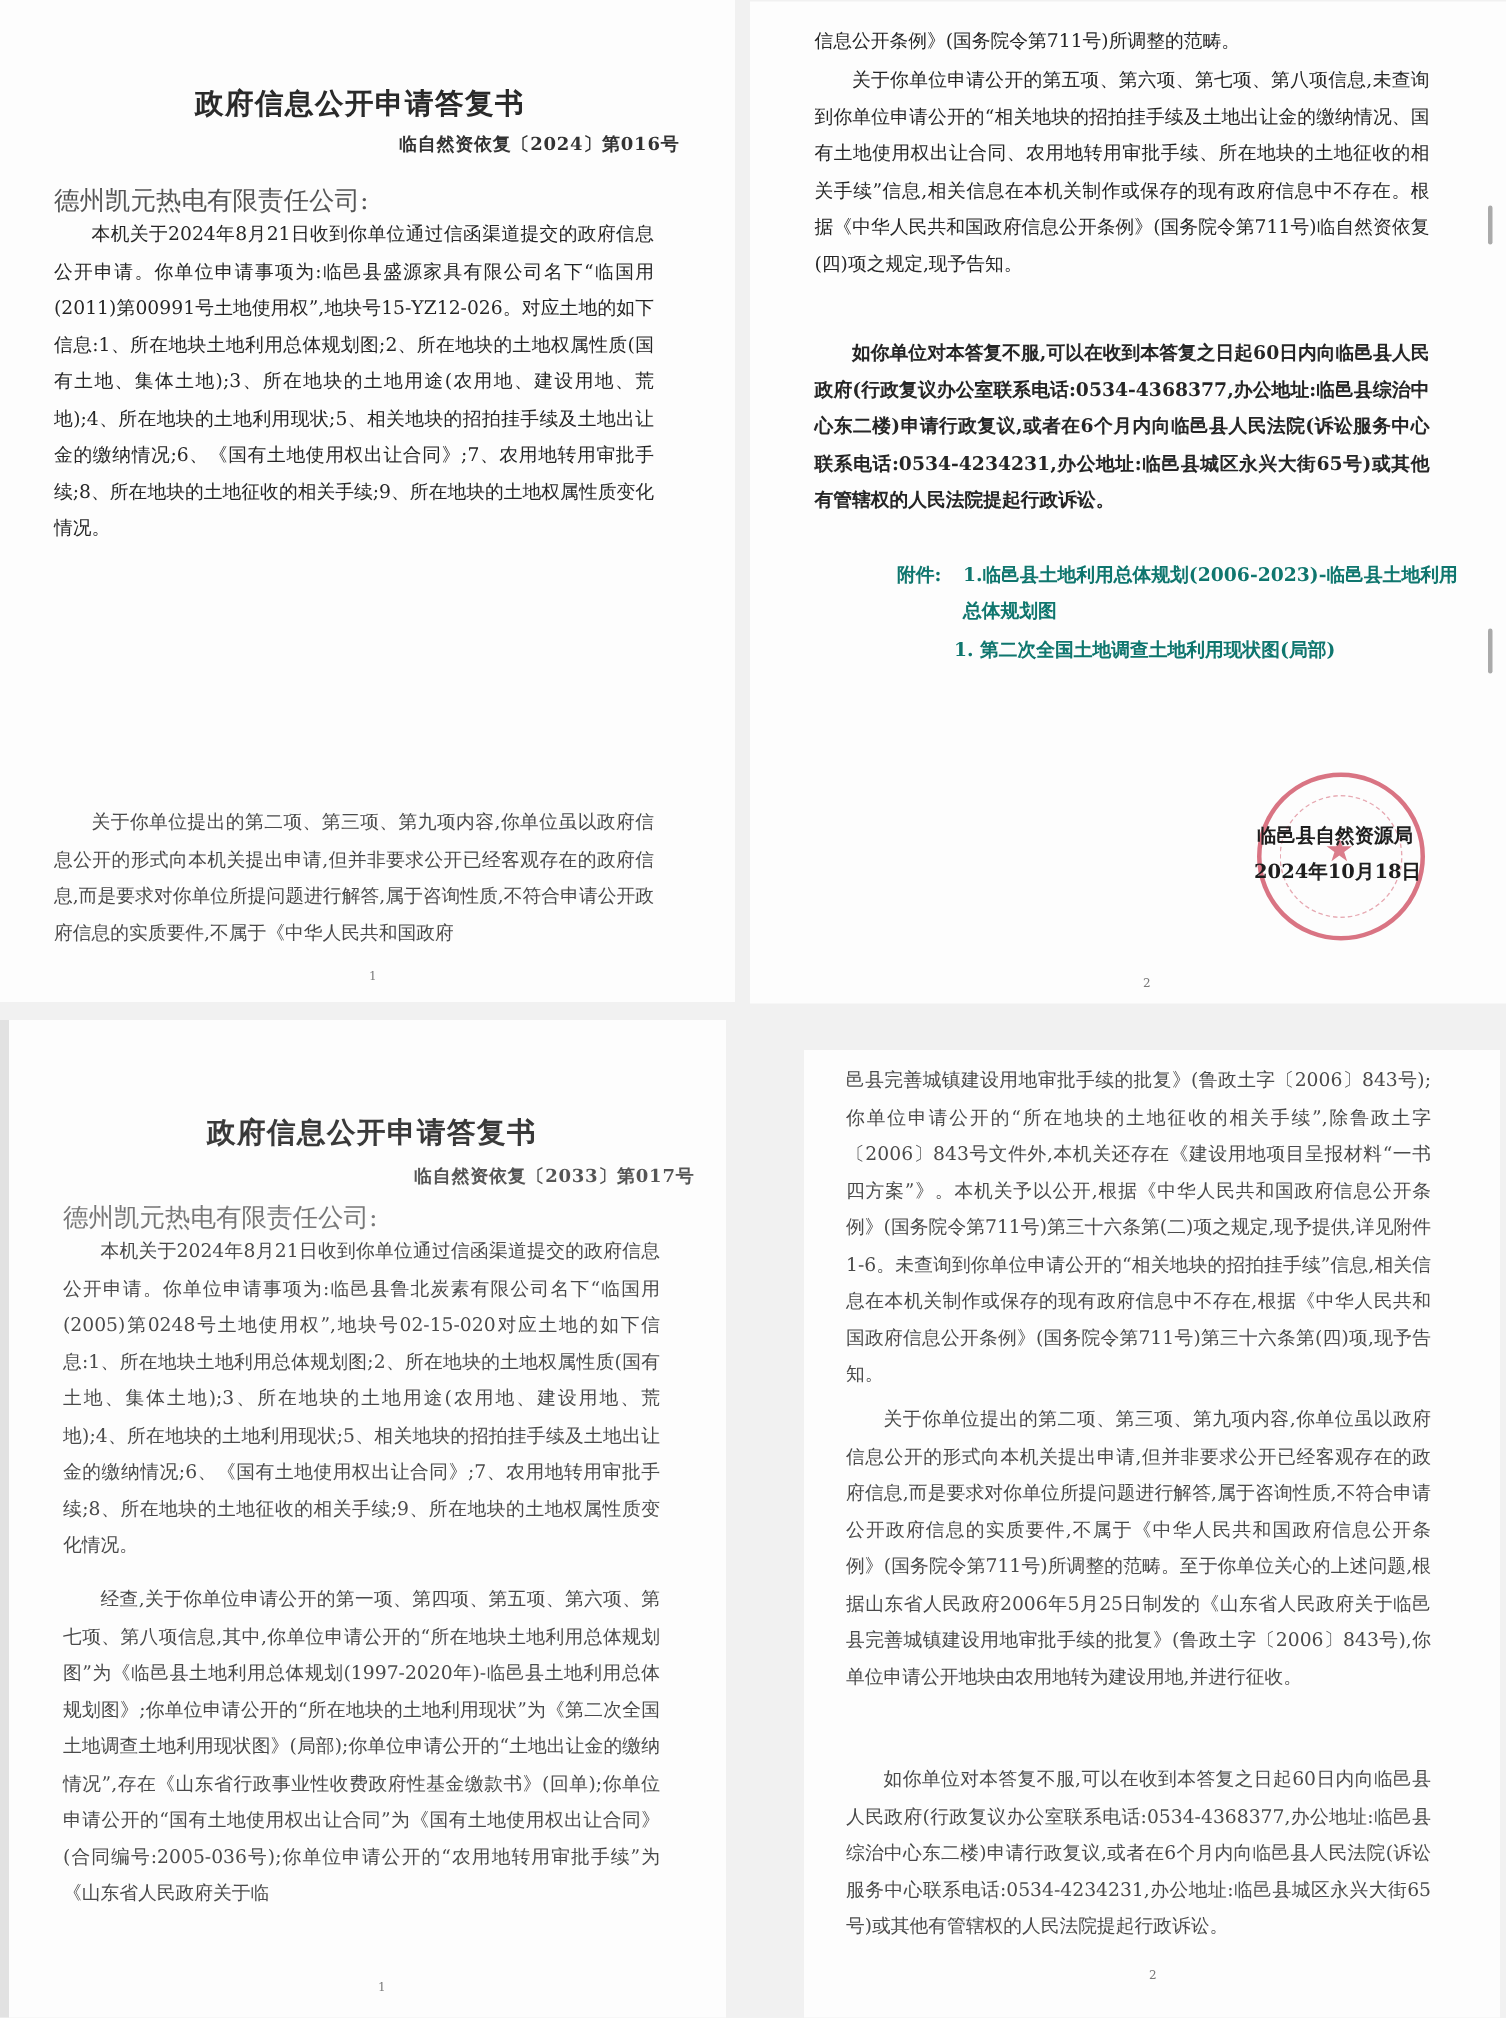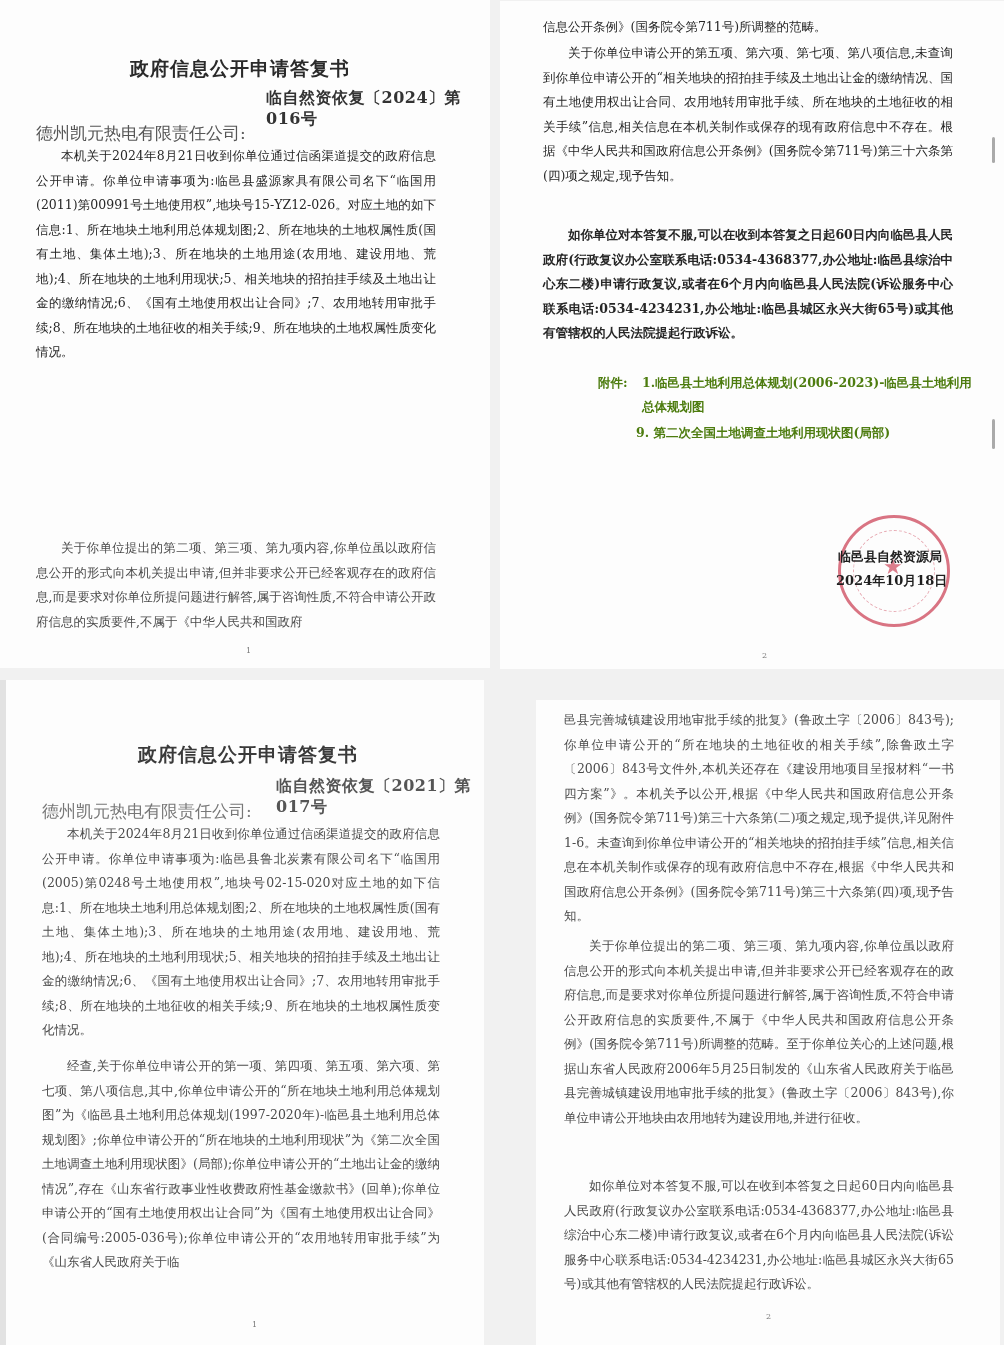--- a/index.html
+++ b/index.html
@@ -4,27 +4,27 @@
 <style>
   html,body{margin:0;padding:0;}
   body{width:1004px;height:1345px;background:#f1f1f1;position:relative;overflow:hidden;
        font-family:"DejaVu Serif","Liberation Serif",serif;color:#1c1c1c;}
   .page{position:absolute;background:#fdfdfd;overflow:hidden;}
   .p1{left:0;top:0;width:490px;height:668px;}
   .p2{left:500px;top:1px;width:504px;height:668px;}
   .p3{left:0;top:680px;width:478px;height:665px;border-left:6px solid #e2e2e2;}
   .p4{left:536px;top:700px;width:464px;height:645px;}
   .doc-title{position:absolute;font-weight:bold;font-size:19px;letter-spacing:1px;color:#2a2a2a;}
-  .doc-no{position:absolute;font-size:16px;font-weight:bold;color:#333;letter-spacing:0.5px;padding-left:20px;}
+  .doc-no{position:absolute;font-size:12px;font-weight:bold;color:#333;letter-spacing:0.5px;padding-left:20px;}
   .recipient{position:absolute;font-size:17px;color:#555;}
   .para{position:absolute;font-size:12.5px;line-height:24.5px;text-align:justify;color:#262626;}
   .para.indent{text-indent:25px;}
   .para.light{color:#4a4a4a;}
   .page-num{position:absolute;font-size:8px;color:#777;}
-  .attach{position:absolute;font-size:12.5px;font-weight:bold;line-height:24px;color:#4d7c0f;padding-left:24px;}
+  .attach{position:absolute;font-size:12.5px;font-weight:bold;line-height:24px;color:#0f766e;padding-left:24px;}
   .seal{position:absolute;left:838px;top:515px;width:112px;height:112px;border-radius:50%;
         border:3px solid rgba(204,70,90,0.75);box-sizing:border-box;}
   .seal-ring{position:absolute;inset:12px;border-radius:50%;border:1px dashed rgba(204,70,90,0.45);}
   .seal-star{position:absolute;left:42px;top:36px;color:rgba(204,70,90,0.7);font-size:22px;}
   .sign{position:absolute;font-size:13px;font-weight:bold;color:#1e1e1e;}
   .edge-mark{position:absolute;width:3px;background:#aaa;border-radius:2px;}
 </style>
 </head>
 <body>
 
@@ -32,40 +32,40 @@
   <div class="doc-title" style="left:130px;top:56px;">政府信息公开申请答复书</div>
   <div class="doc-no" style="left:246px;top:88px;">临自然资依复〔2024〕第016号</div>
   <div class="recipient" style="left:36px;top:122px;">德州凯元热电有限责任公司:</div>
   <div class="para indent" style="left:36px;top:144px;width:400px;">本机关于2024年8月21日收到你单位通过信函渠道提交的政府信息公开申请。你单位申请事项为:临邑县盛源家具有限公司名下“临国用(2011)第00991号土地使用权”,地块号15-YZ12-026。对应土地的如下信息:1、所在地块土地利用总体规划图;2、所在地块的土地权属性质(国有土地、集体土地);3、所在地块的土地用途(农用地、建设用地、荒地);4、所在地块的土地利用现状;5、相关地块的招拍挂手续及土地出让金的缴纳情况;6、《国有土地使用权出让合同》;7、农用地转用审批手续;8、所在地块的土地征收的相关手续;9、所在地块的土地权属性质变化情况。</div>
   <div class="para indent light" style="left:36px;top:536px;width:400px;">关于你单位提出的第二项、第三项、第九项内容,你单位虽以政府信息公开的形式向本机关提出申请,但并非要求公开已经客观存在的政府信息,而是要求对你单位所提问题进行解答,属于咨询性质,不符合申请公开政府信息的实质要件,不属于《中华人民共和国政府</div>
   <div class="page-num" style="left:246px;top:646px;">1</div>
 </div>
 
 <div class="page p2">
   <div class="para" style="left:43px;top:14px;width:410px;">信息公开条例》(国务院令第711号)所调整的范畴。</div>
-  <div class="para indent" style="left:43px;top:40px;width:410px;">关于你单位申请公开的第五项、第六项、第七项、第八项信息,未查询到你单位申请公开的“相关地块的招拍挂手续及土地出让金的缴纳情况、国有土地使用权出让合同、农用地转用审批手续、所在地块的土地征收的相关手续”信息,相关信息在本机关制作或保存的现有政府信息中不存在。根据《中华人民共和国政府信息公开条例》(国务院令第711号)第三十六条第(四)项之规定,现予告知。</div>
+  <div class="para indent" style="left:43px;top:40px;width:410px;">关于你单位申请公开的第五项、第六项、第七项、第八项信息,未查询到你单位申请公开的“相关地块的招拍挂手续及土地出让金的缴纳情况、国有土地使用权出让合同、农用地转用审批手续、所在地块的土地征收的相关手续”信息,相关信息在本机关制作或保存的现有政府信息中不存在。根据《中华人民共和国政府信息公开条例》(国务院令第711号)临自然资依复(四)项之规定,现予告知。</div>
   <div class="para indent" style="left:43px;top:222px;width:410px;font-weight:bold;">如你单位对本答复不服,可以在收到本答复之日起60日内向临邑县人民政府(行政复议办公室联系电话:0534-4368377,办公地址:临邑县综治中心东二楼)申请行政复议,或者在6个月内向临邑县人民法院(诉讼服务中心联系电话:0534-4234231,办公地址:临邑县城区永兴大街65号)或其他有管辖权的人民法院提起行政诉讼。</div>
   <div class="attach" style="left:74px;top:370px;">附件:</div>
   <div class="attach" style="left:118px;top:370px;width:340px;">1.临邑县土地利用总体规划(2006-2023)-临邑县土地利用总体规划图</div>
-  <div class="attach" style="left:112px;top:420px;width:340px;">9. 第二次全国土地调查土地利用现状图(局部)</div>
+  <div class="attach" style="left:112px;top:420px;width:340px;">1. 第二次全国土地调查土地利用现状图(局部)</div>
   <div class="edge-mark" style="left:492px;top:136px;height:26px;"></div>
   <div class="edge-mark" style="left:492px;top:418px;height:30px;"></div>
   <div class="page-num" style="left:262px;top:650px;">2</div>
 </div>
 
 <div class="seal">
   <div class="seal-ring"></div>
   <div class="seal-star">★</div>
 </div>
 <div class="sign" style="left:838px;top:548px;">临邑县自然资源局</div>
 <div class="sign" style="left:836px;top:572px;">2024年10月18日</div>
 
 <div class="page p3">
   <div class="doc-title" style="left:132px;top:62px;color:#3a3a3a;">政府信息公开申请答复书</div>
-  <div class="doc-no" style="left:250px;top:96px;color:#555;">临自然资依复〔2021〕第017号</div>
+  <div class="doc-no" style="left:250px;top:96px;color:#555;">临自然资依复〔2033〕第017号</div>
   <div class="recipient" style="left:36px;top:120px;color:#777;">德州凯元热电有限责任公司:</div>
   <div class="para indent light" style="left:36px;top:142px;width:398px;">本机关于2024年8月21日收到你单位通过信函渠道提交的政府信息公开申请。你单位申请事项为:临邑县鲁北炭素有限公司名下“临国用(2005)第0248号土地使用权”,地块号02-15-020对应土地的如下信息:1、所在地块土地利用总体规划图;2、所在地块的土地权属性质(国有土地、集体土地);3、所在地块的土地用途(农用地、建设用地、荒地);4、所在地块的土地利用现状;5、相关地块的招拍挂手续及土地出让金的缴纳情况;6、《国有土地使用权出让合同》;7、农用地转用审批手续;8、所在地块的土地征收的相关手续;9、所在地块的土地权属性质变化情况。</div>
   <div class="para indent light" style="left:36px;top:374px;width:398px;">经查,关于你单位申请公开的第一项、第四项、第五项、第六项、第七项、第八项信息,其中,你单位申请公开的“所在地块土地利用总体规划图”为《临邑县土地利用总体规划(1997-2020年)-临邑县土地利用总体规划图》;你单位申请公开的“所在地块的土地利用现状”为《第二次全国土地调查土地利用现状图》(局部);你单位申请公开的“土地出让金的缴纳情况”,存在《山东省行政事业性收费政府性基金缴款书》(回单);你单位申请公开的“国有土地使用权出让合同”为《国有土地使用权出让合同》(合同编号:2005-036号);你单位申请公开的“农用地转用审批手续”为《山东省人民政府关于临</div>
   <div class="page-num" style="left:246px;top:640px;">1</div>
 </div>
 
 <div class="page p4">
   <div class="para light" style="left:28px;top:8px;width:390px;">邑县完善城镇建设用地审批手续的批复》(鲁政土字〔2006〕843号);你单位申请公开的“所在地块的土地征收的相关手续”,除鲁政土字〔2006〕843号文件外,本机关还存在《建设用地项目呈报材料“一书四方案”》。本机关予以公开,根据《中华人民共和国政府信息公开条例》(国务院令第711号)第三十六条第(二)项之规定,现予提供,详见附件1-6。未查询到你单位申请公开的“相关地块的招拍挂手续”信息,相关信息在本机关制作或保存的现有政府信息中不存在,根据《中华人民共和国政府信息公开条例》(国务院令第711号)第三十六条第(四)项,现予告知。</div>
   <div class="para indent light" style="left:28px;top:234px;width:390px;">关于你单位提出的第二项、第三项、第九项内容,你单位虽以政府信息公开的形式向本机关提出申请,但并非要求公开已经客观存在的政府信息,而是要求对你单位所提问题进行解答,属于咨询性质,不符合申请公开政府信息的实质要件,不属于《中华人民共和国政府信息公开条例》(国务院令第711号)所调整的范畴。至于你单位关心的上述问题,根据山东省人民政府2006年5月25日制发的《山东省人民政府关于临邑县完善城镇建设用地审批手续的批复》(鲁政土字〔2006〕843号),你单位申请公开地块由农用地转为建设用地,并进行征收。</div>
   <div class="para indent light" style="left:28px;top:474px;width:390px;">如你单位对本答复不服,可以在收到本答复之日起60日内向临邑县人民政府(行政复议办公室联系电话:0534-4368377,办公地址:临邑县综治中心东二楼)申请行政复议,或者在6个月内向临邑县人民法院(诉讼服务中心联系电话:0534-4234231,办公地址:临邑县城区永兴大街65号)或其他有管辖权的人民法院提起行政诉讼。</div>

